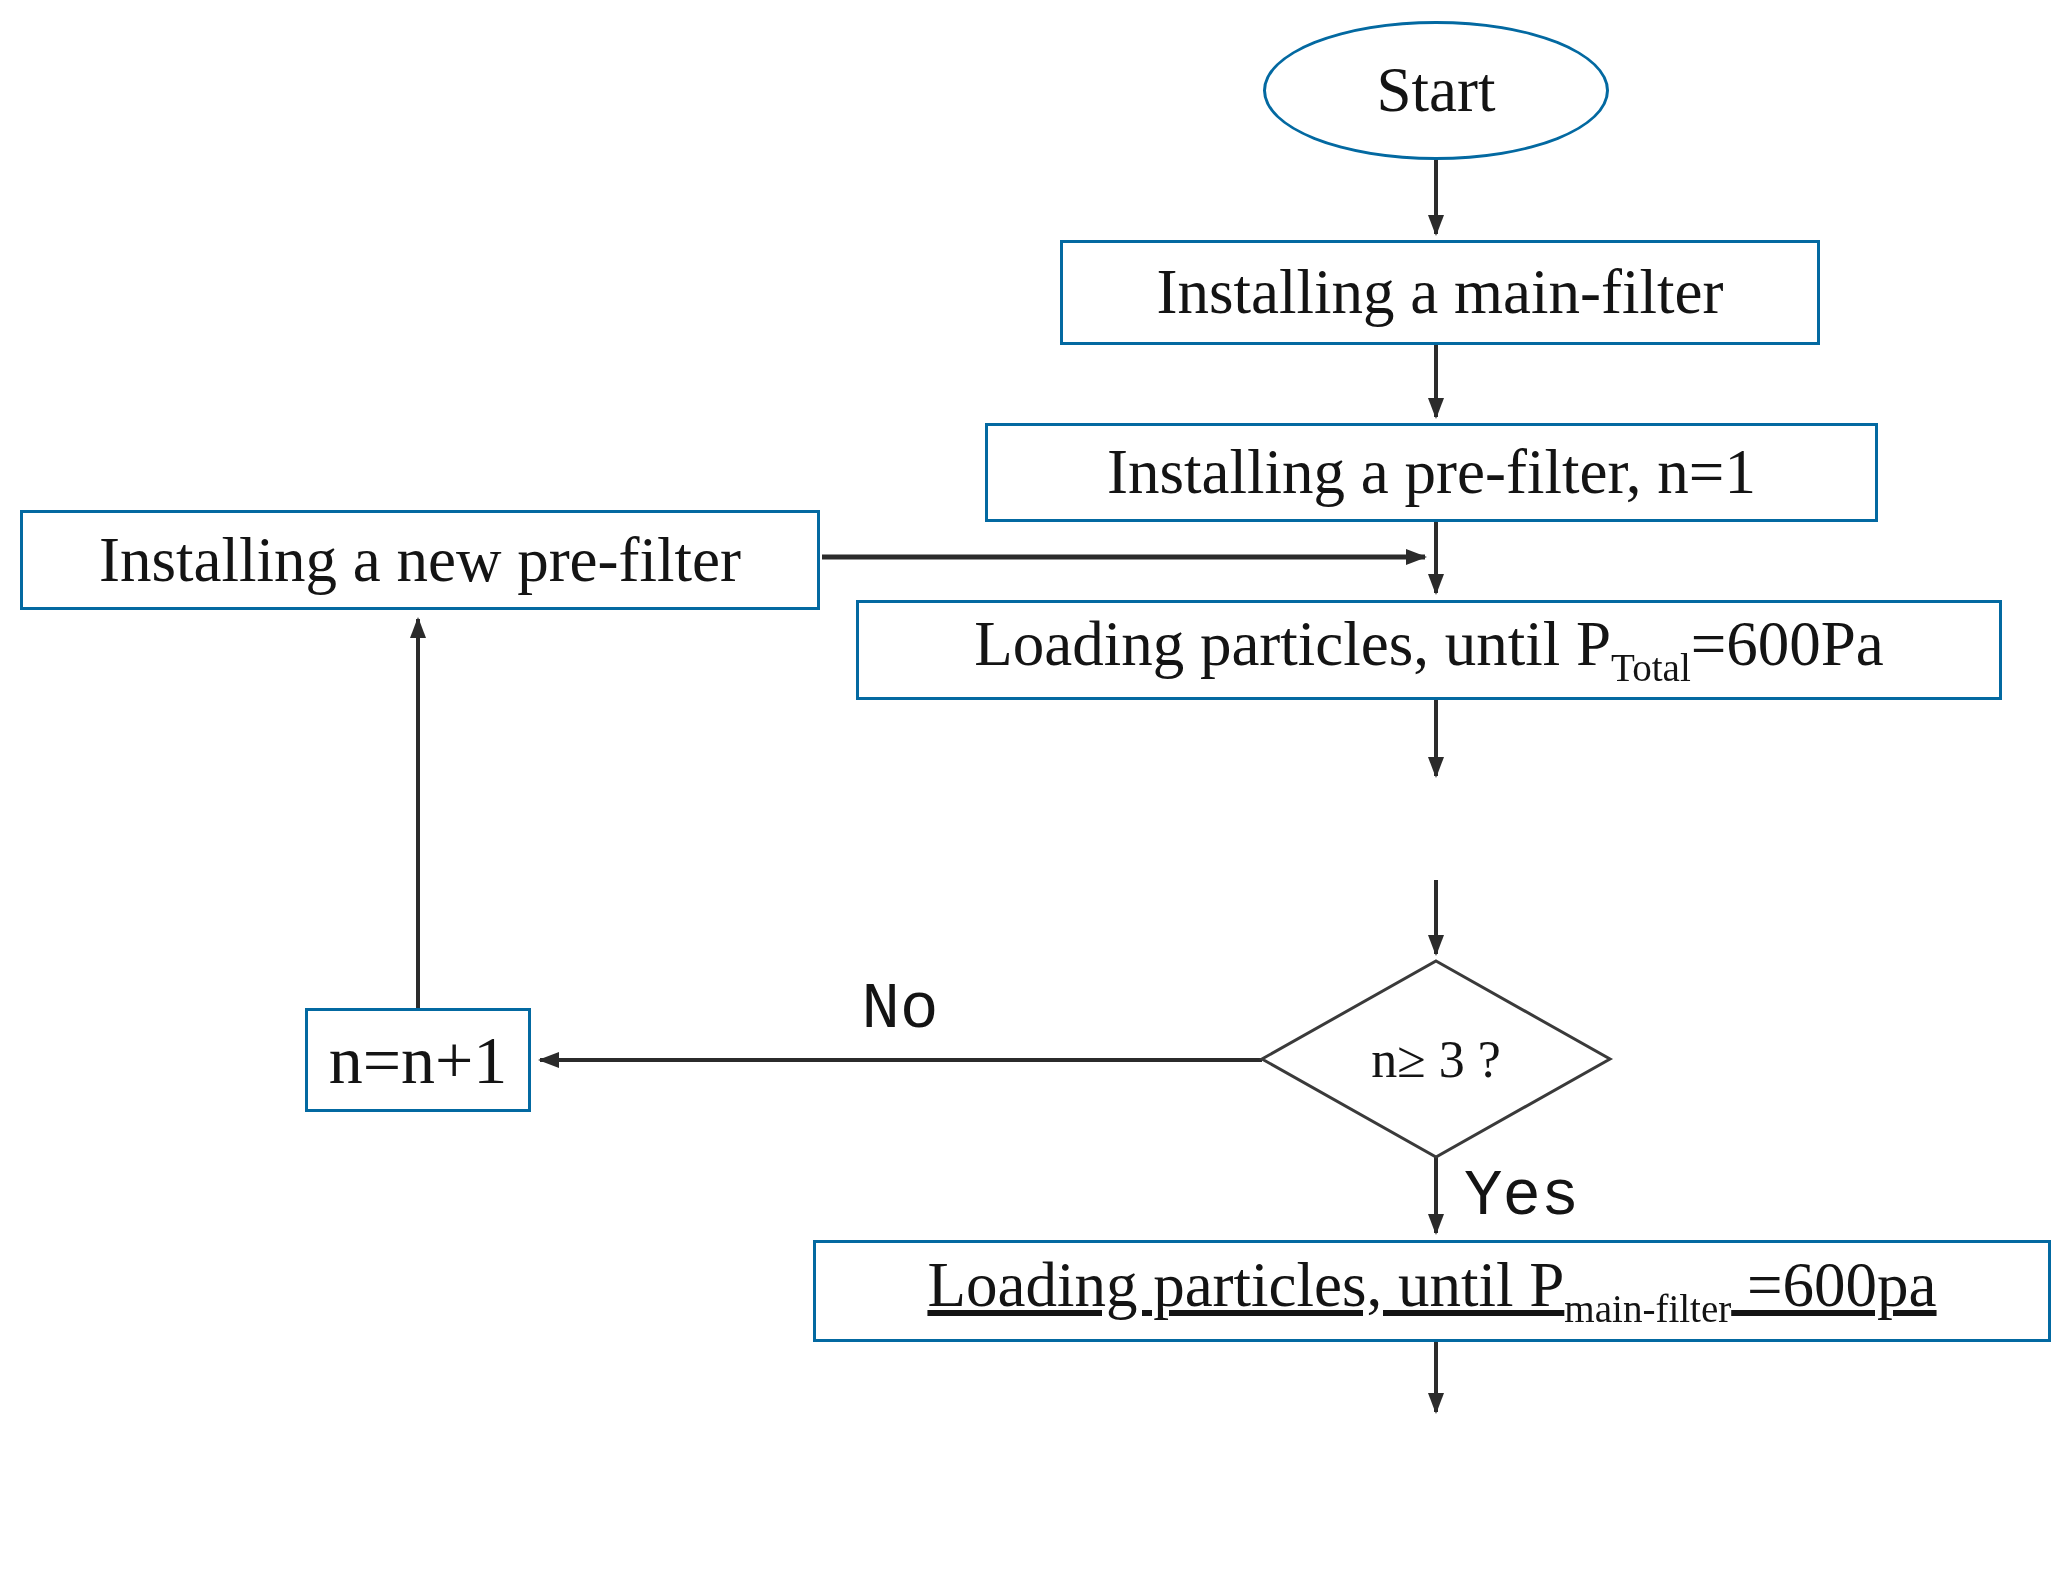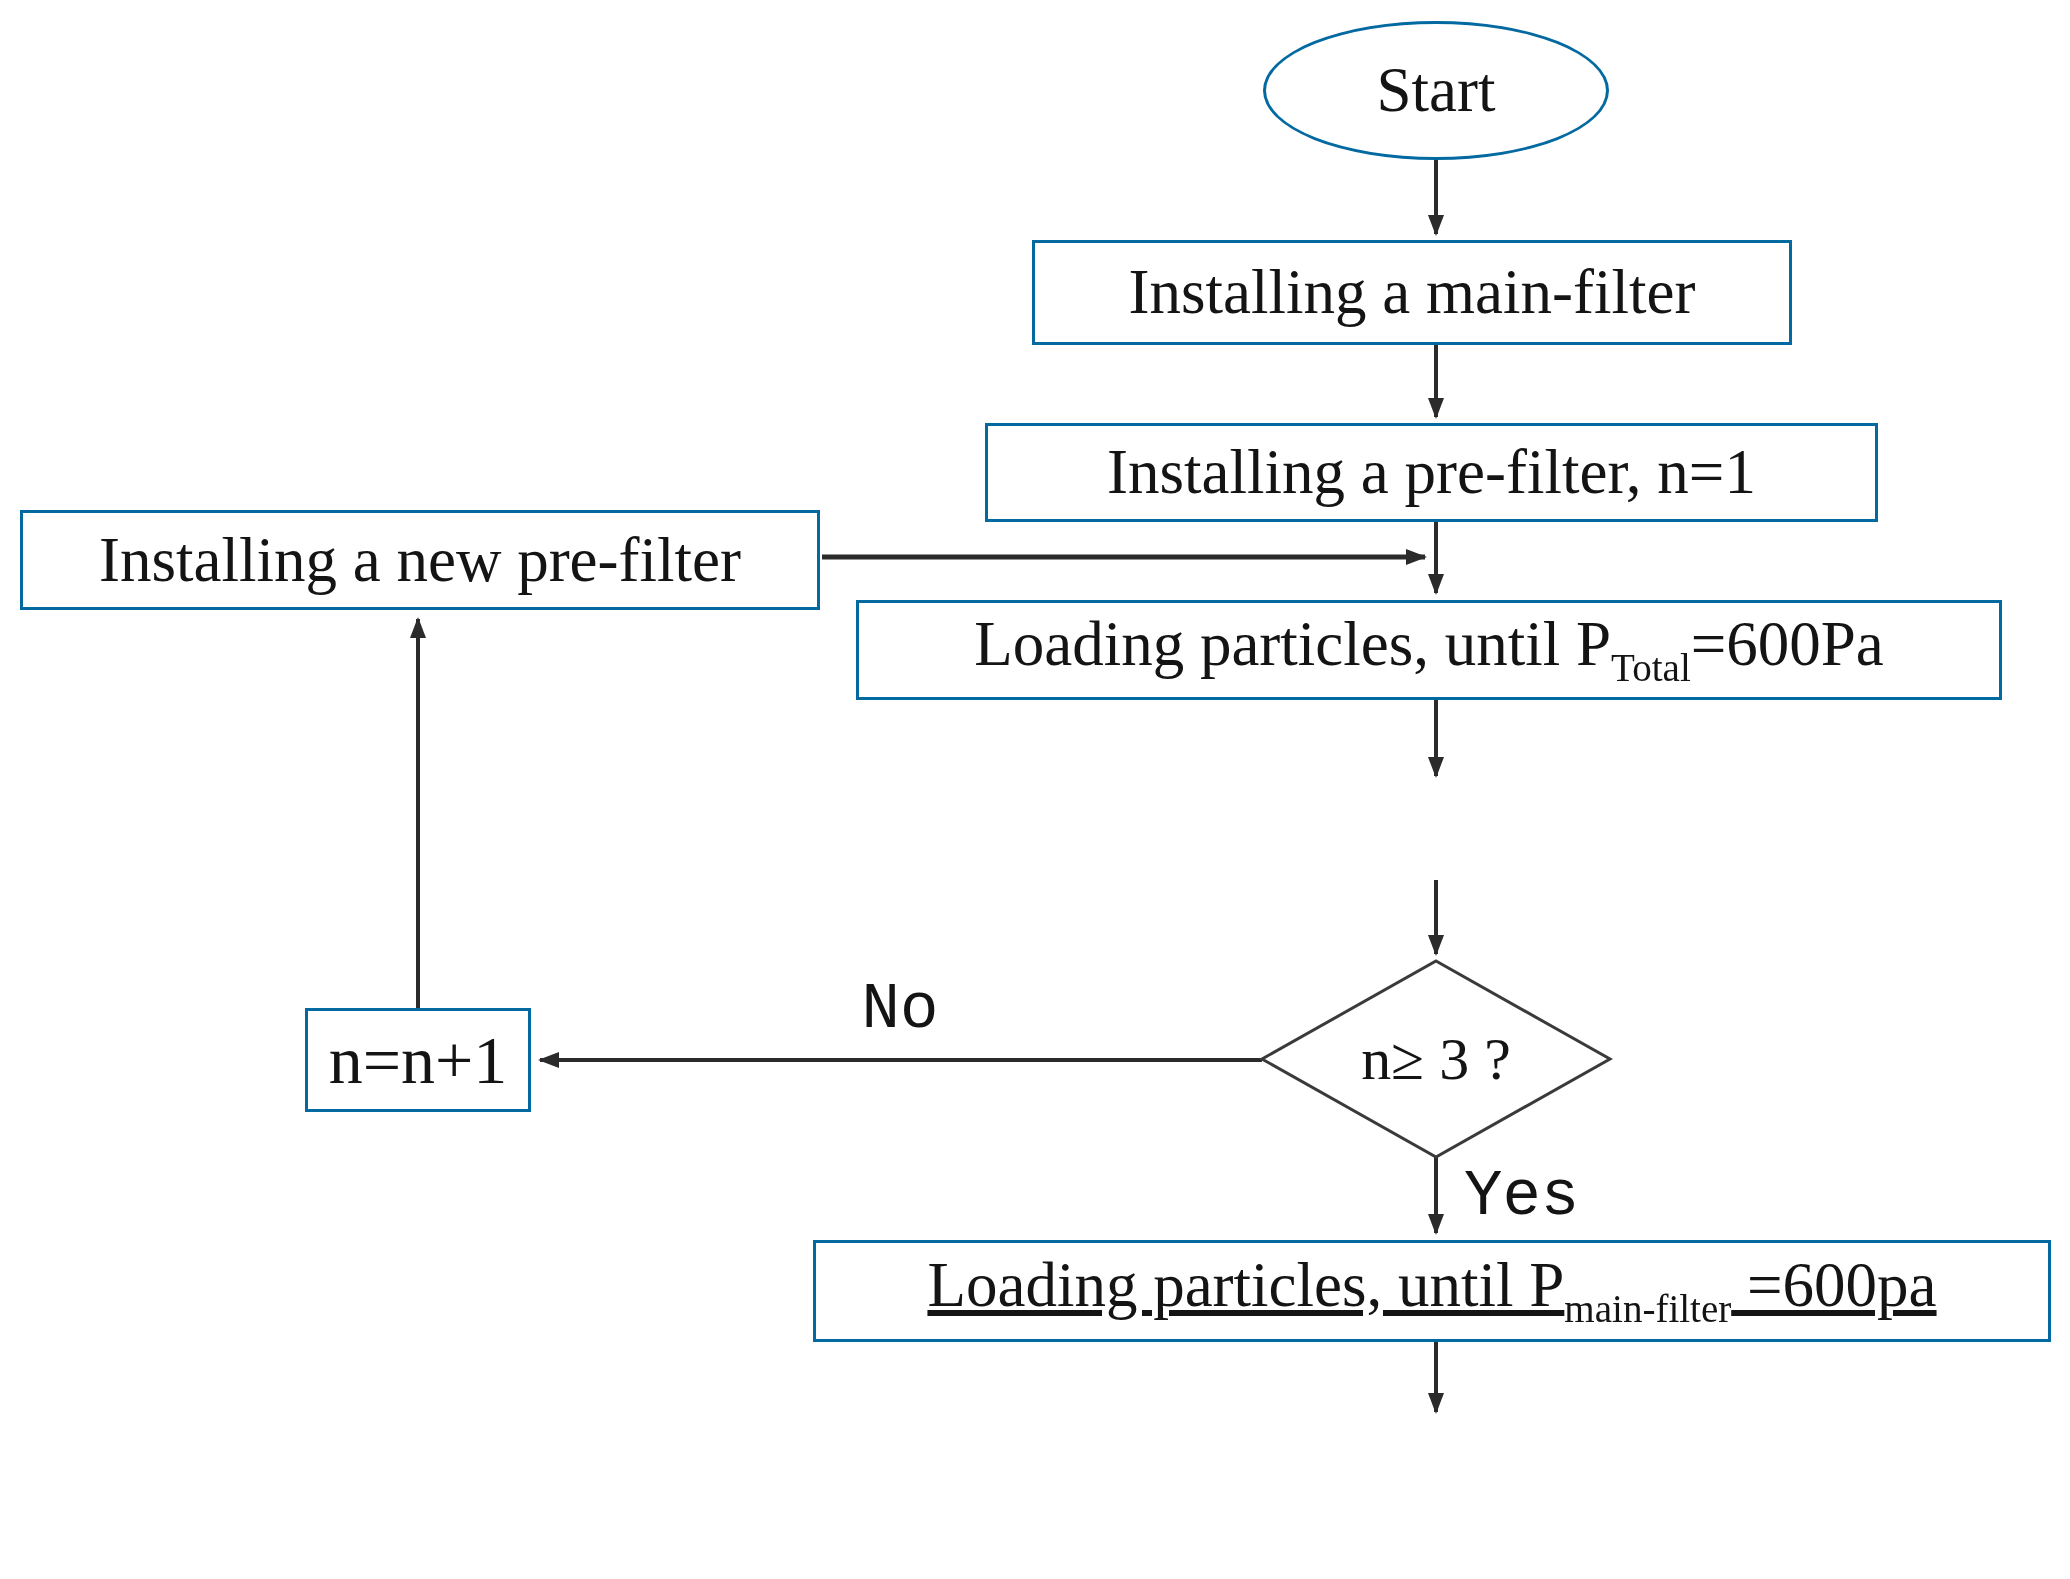--- a/index.html
+++ b/index.html
@@ -40,21 +40,21 @@
     border-width: 3px;
     z-index: 2;
   }
   .decision-label {
     position: absolute;
     display: flex;
     align-items: center;
     justify-content: center;
     background: transparent;
     border: none;
-    font-size: 60px;
+    font-size: 52px;
     z-index: 3;
     white-space: nowrap;
   }
   .edge-label {
     position: absolute;
     font-size: 64px;
     line-height: 1;
     z-index: 3;
     white-space: nowrap;
     font-family: Liberation Mono, monospace;
@@ -90,21 +90,21 @@
 
     <path d="M418 1008 L418 619" stroke="#2b2b2b" stroke-width="4" fill="none" marker-end="url(#ah)"></path>
 
     <polygon points="1436,961 1610,1059 1436,1157 1262,1059" fill="#ffffff" stroke="#3a3a3a" stroke-width="3"></polygon>
   </svg>
 
   <div class="node terminator" style="left:1263px; top:21px; width:346px; height:139px;">
     <span>Start</span>
   </div>
 
-  <div class="node" style="left:1032px; top:240px; width:760px; height:105px;">
+  <div class="node" style="left:1060px; top:240px; width:760px; height:105px;">
     <span>Installing a main-filter</span>
   </div>
 
   <div class="node" style="left:985px; top:423px; width:893px; height:99px;">
     <span>Installing a pre-filter, n=1</span>
   </div>
 
   <div class="node" style="left:20px; top:510px; width:800px; height:100px;">
     <span>Installing a new pre-filter</span>
   </div>

